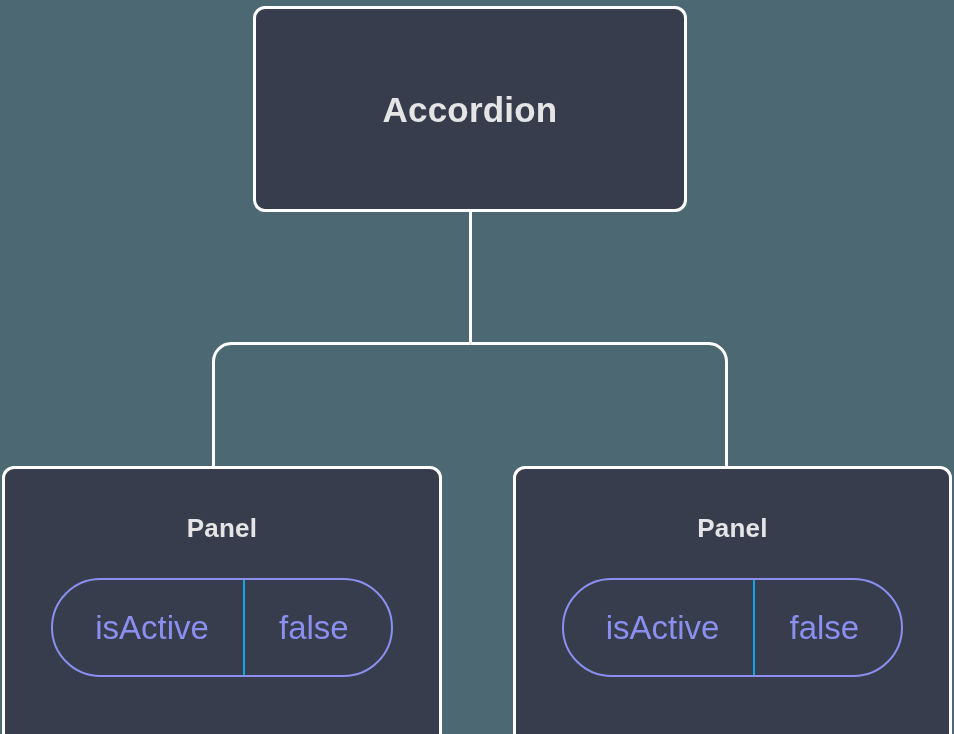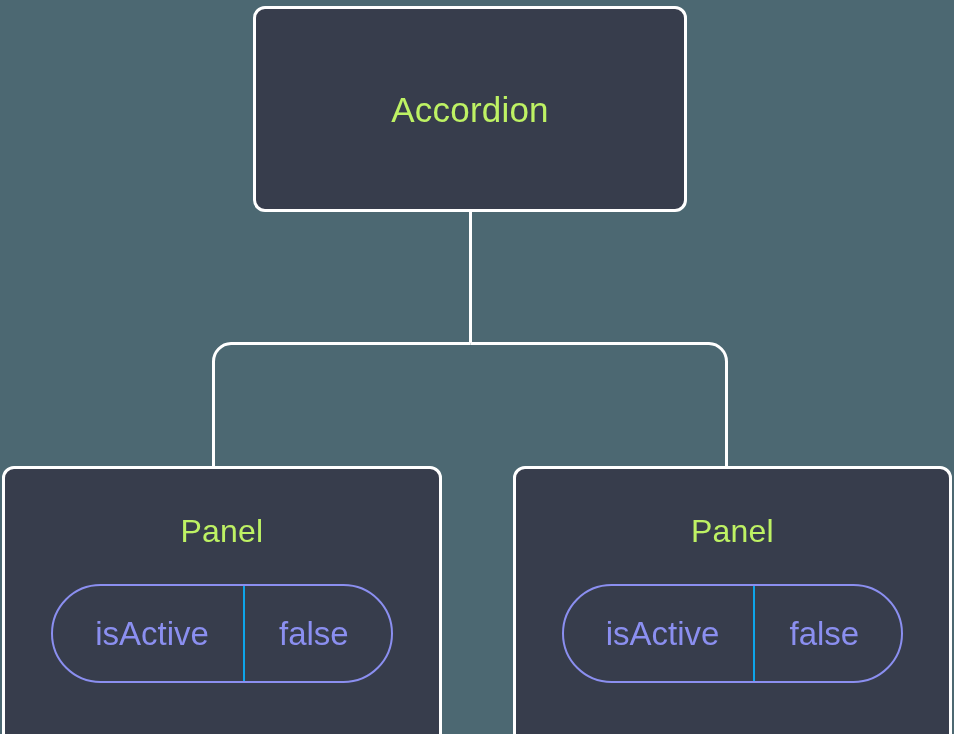--- a/index.html
+++ b/index.html
@@ -59,29 +59,29 @@
   .node-child-left {
     left: 2px;
     width: 440px;
   }
   .node-child-right {
     left: 513px;
     width: 439px;
   }
 
   .node-title {
-    color: #bef264;
+    color: #e5e5e5;
     font-size: 35px;
-    font-weight: 400;
+    font-weight: 700;
     letter-spacing: 0.2px;
     line-height: 1;
     white-space: nowrap;
   }
   .node-child .node-title {
-    font-size: 32px;
+    font-size: 26px;
   }
 
   
   .prop-pill {
     margin-top: 37px;
     box-sizing: border-box;
     height: 99px;
     border: 2px solid #8b8ff0;
     border-radius: 50px;
     display: flex;

